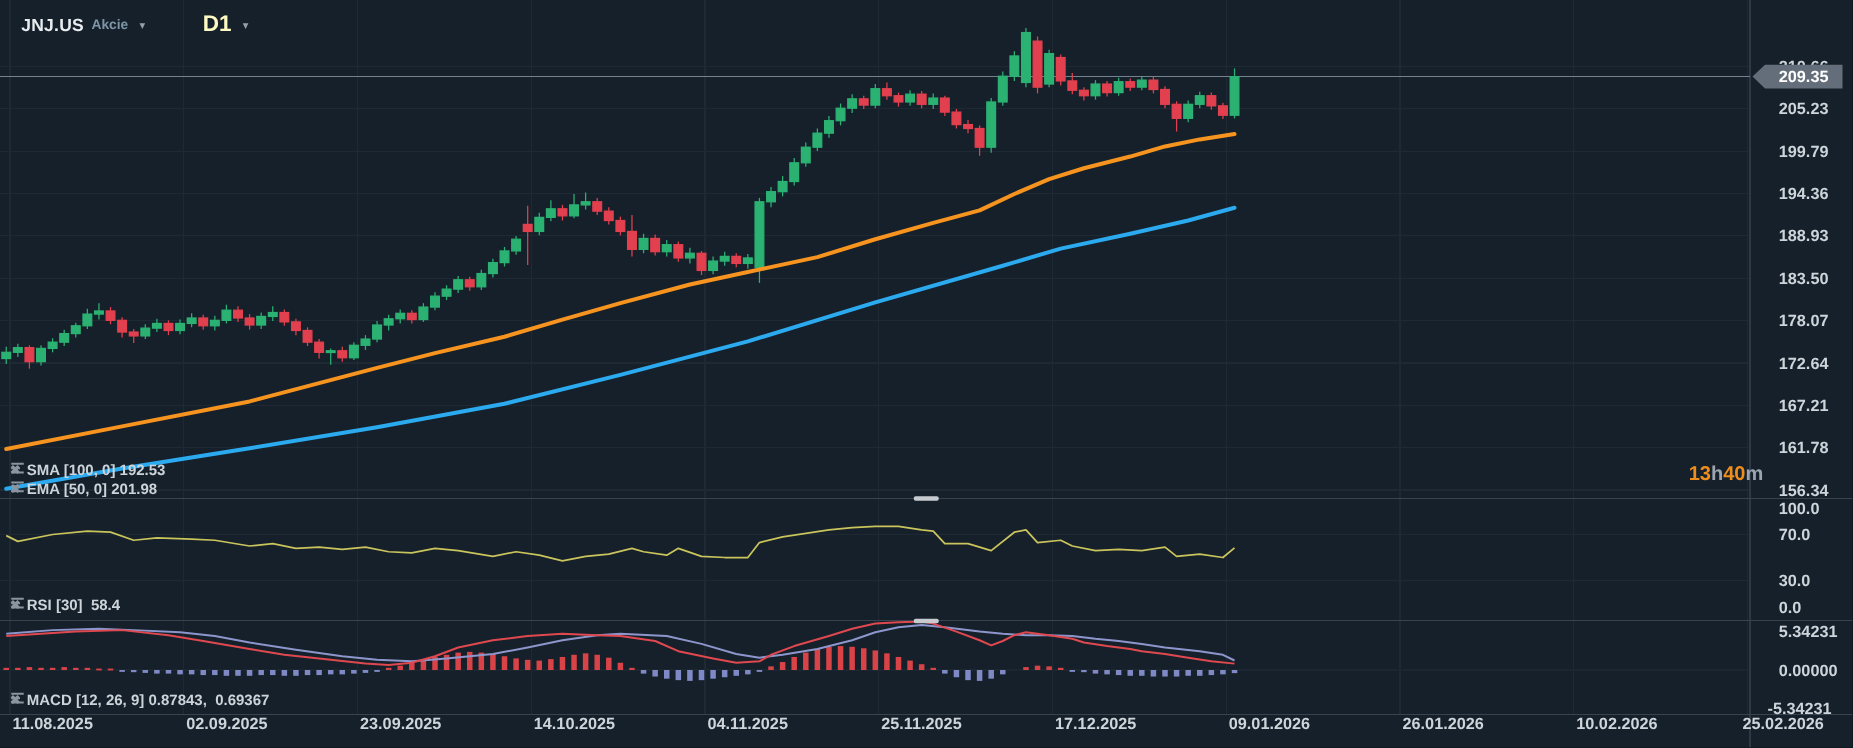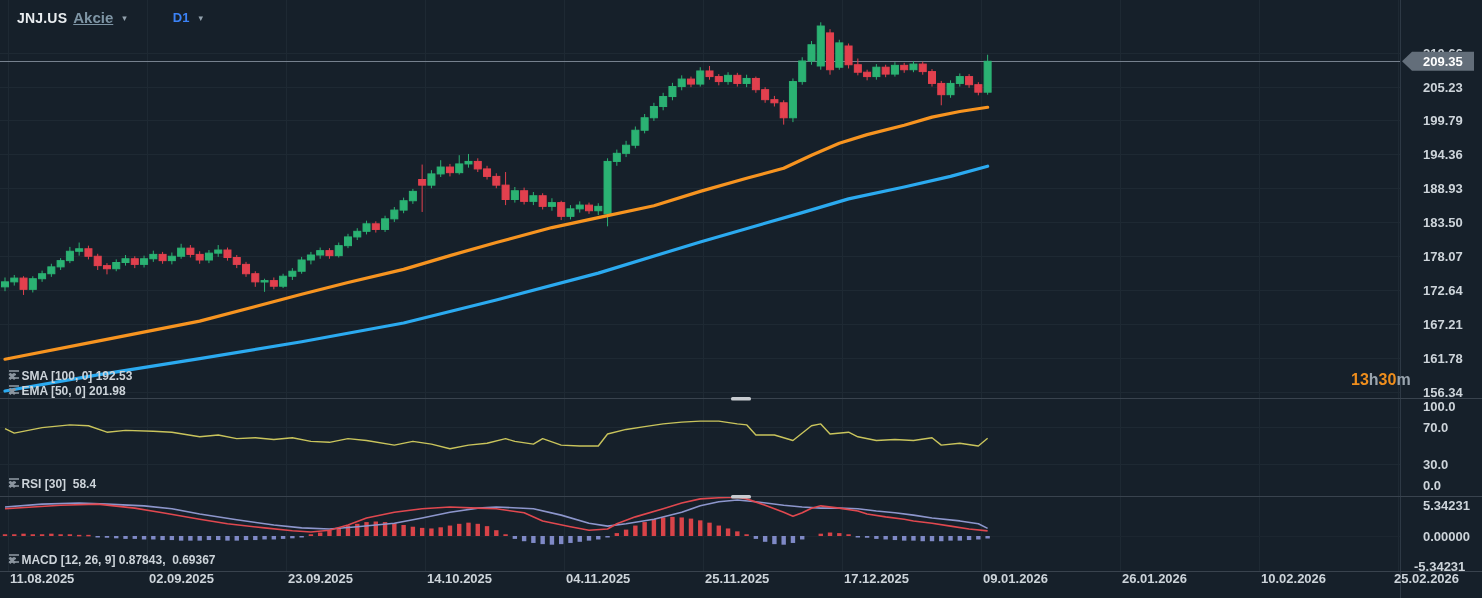--- a/index.html
+++ b/index.html
@@ -11,23 +11,23 @@
     font-family:"Liberation Sans",sans-serif;
   }
   svg{position:absolute;left:0;top:0;}
   svg text{font-family:"Liberation Sans",sans-serif;}
   .ax-label{font-size:13px;font-weight:bold;fill:#cdd4da;}
   .date-label{font-size:13px;font-weight:bold;fill:#cdd4da;}
   .badge-text{font-size:13px;font-weight:bold;fill:#ffffff;}
   .overlay{position:absolute;display:flex;align-items:center;}
   .hdr{left:17px;top:9px;}
   .symbol{font-size:14px;font-weight:bold;color:#e9edf0;letter-spacing:.2px;}
-  .itype{font-size:15px;font-weight:bold;color:#7e95a5;margin-left:6px;text-decoration:underline;}
+  .itype{font-size:11px;font-weight:bold;color:#7e95a5;margin-left:6px;}
   .caret{font-size:9px;color:#93a1ad;margin-left:9px;}
-  .tf{font-size:13px;font-weight:bold;color:#3b82f6;margin-left:46px;}
+  .tf{font-size:18px;font-weight:bold;color:#fef9c3;margin-left:46px;}
   .ind-row{left:8px;gap:5px;font-size:12px;font-weight:bold;color:#ccd3d9;white-space:pre;}
   .ind-icon{width:13px;height:11px;display:inline-block;}
   .x-icon{font-size:10px;font-weight:bold;color:#8b959f;line-height:11px;}
   .timer{left:1351px;top:371px;font-size:16px;font-weight:bold;}
   .timer .num{color:#ef8e1d;}
   .timer .unit{color:#9aa5af;}
 </style>
 </head>
 <body>
 
@@ -498,16 +498,16 @@
           <line x1="1" y1="9" x2="11" y2="9"></line>
         </g>
       </svg>
     <span class="x-icon">✖</span>
     <span>MACD [12, 26, 9] 0.87843,  0.69367</span>
   </div>
 
   <div class="overlay timer">
     <span class="num">13</span>
       <span class="unit">h </span>
-      <span class="num">30</span>
+      <span class="num">40</span>
       <span class="unit">m</span>
   </div>
 </div>
 
 </body></html>

